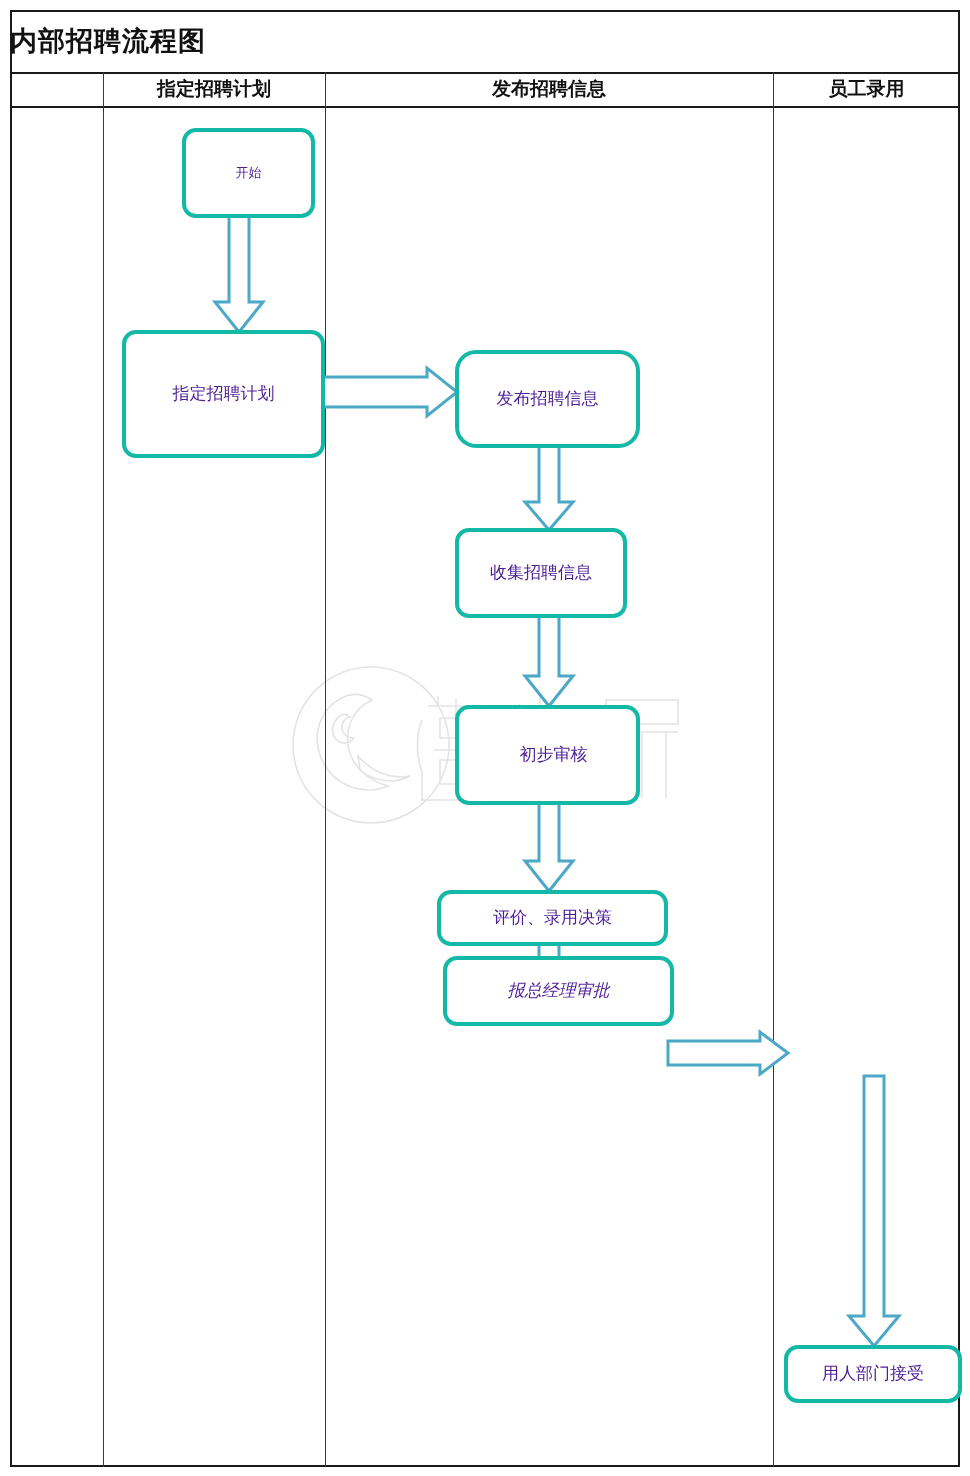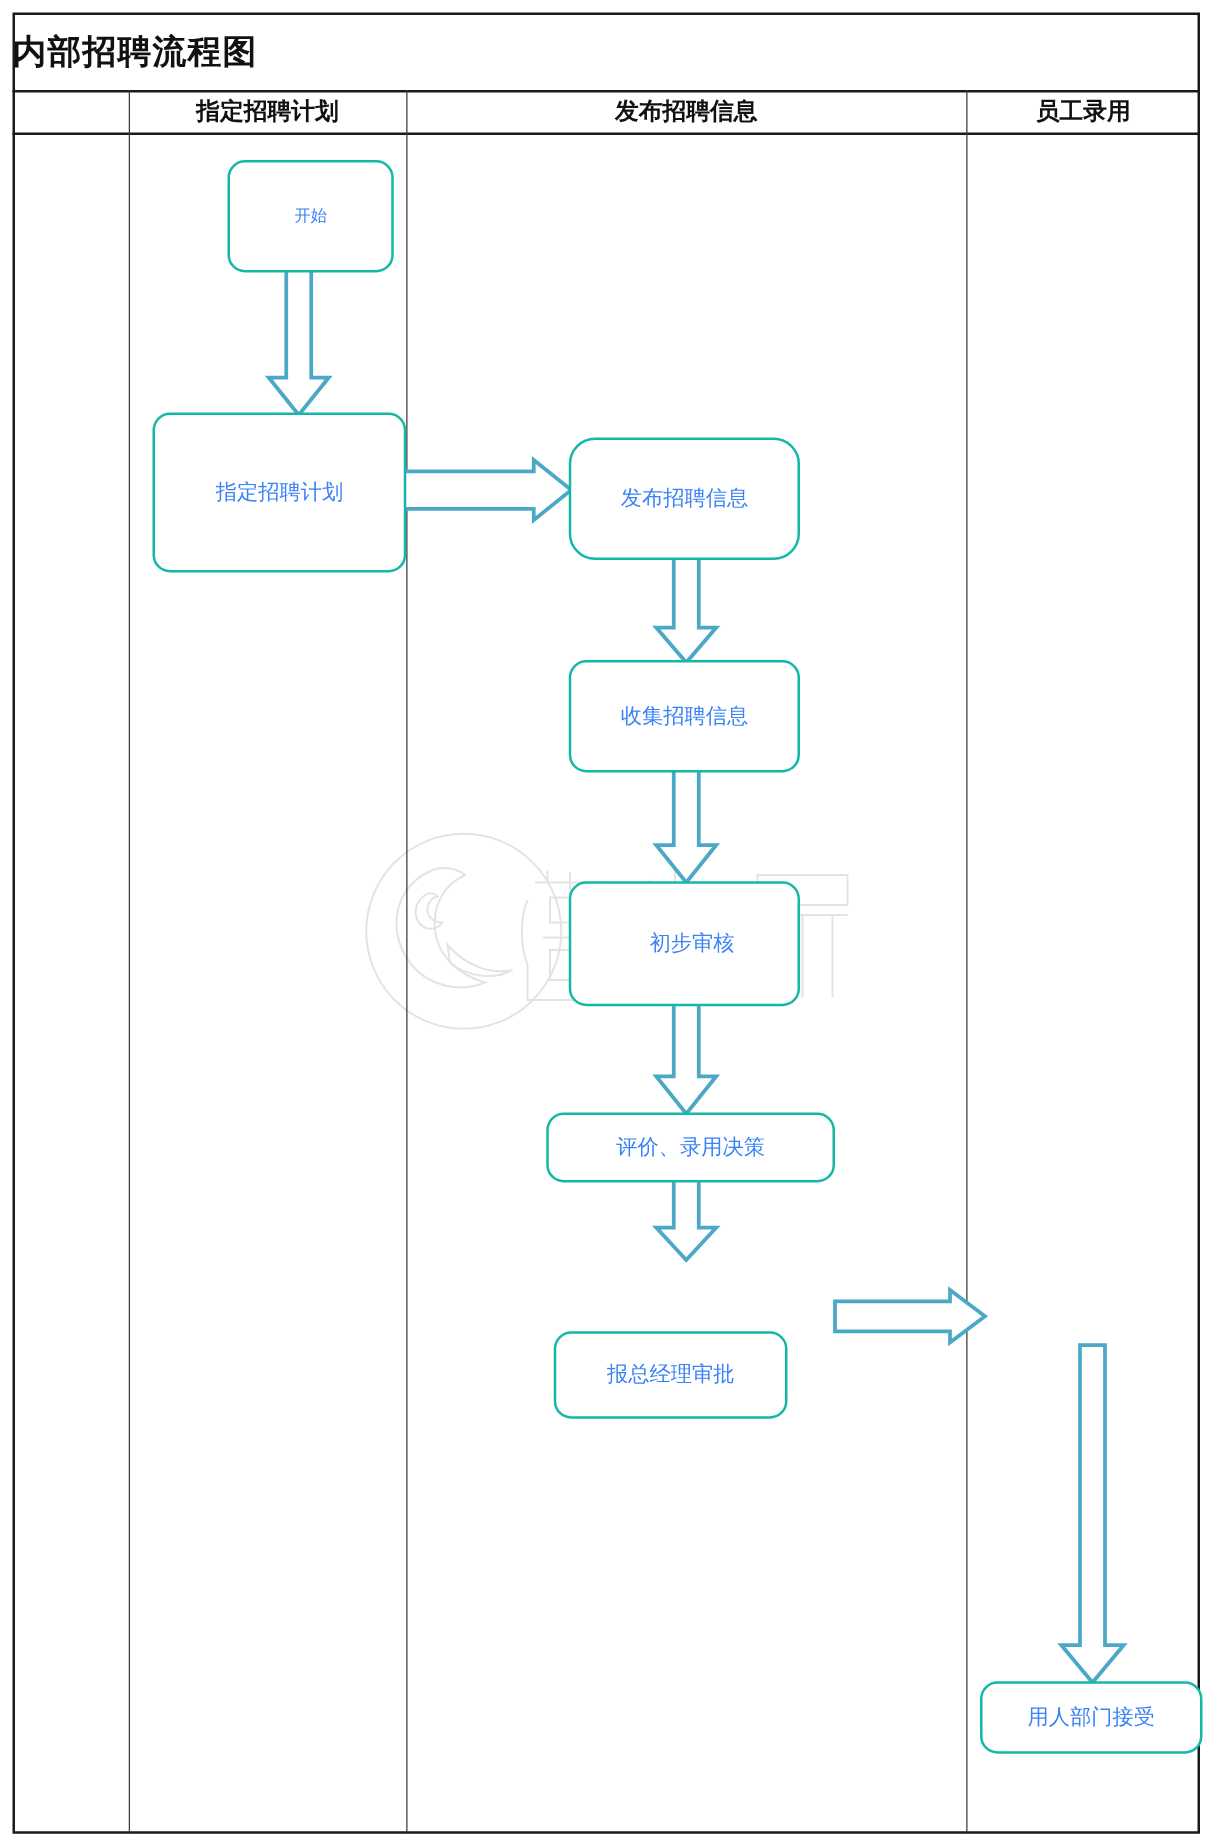--- a/index.html
+++ b/index.html
@@ -81,27 +81,27 @@
     width: 410px;
     height: 170px;
     opacity: 0.5;
     pointer-events: none;
   }
 
   
   .node {
     position: absolute;
     box-sizing: border-box;
-    border: 2px solid #14b8a6;
+    border: 4px solid #14b8a6;
     border-radius: 14px;
     background: #ffffff;
     display: flex;
     align-items: center;
     justify-content: center;
-    color: #3b82f6;
+    color: #4c1d95;
     font-family: "Liberation Serif", "DejaVu Serif", serif;
     z-index: 3;
   }
   .node .lbl {
     font-size: 17px;
     line-height: 1.2;
     white-space: nowrap;
   }
   .node.small .lbl { font-size: 13px; }
 
@@ -158,33 +158,33 @@
   </div>
 
   <div class="node" style="left:122px; top:330px; width:203px; height:128px;">
     <span class="lbl">指定招聘计划</span>
   </div>
 
   <div class="node" style="left:455px; top:350px; width:185px; height:98px;border-radius:21px;">
     <span class="lbl">发布招聘信息</span>
   </div>
 
-  <div class="node" style="left:455px; top:528px; width:185px; height:90px;">
+  <div class="node" style="left:455px; top:528px; width:172px; height:90px;">
     <span class="lbl">收集招聘信息</span>
   </div>
 
   <div class="node" style="left:455px; top:705px; width:185px; height:100px;padding-left:12px;">
     <span class="lbl">初步审核</span>
   </div>
 
   <div class="node" style="left:437px; top:890px; width:231px; height:56px;">
     <span class="lbl">评价、录用决策</span>
   </div>
 
-  <div class="node" style="left:443px; top:1065px; width:187px; height:70px;">
+  <div class="node" style="left:443px; top:956px; width:231px; height:70px;font-style:italic;">
     <span class="lbl">报总经理审批</span>
   </div>
 
 
   <div class="node" style="left:784px; top:1345px; width:178px; height:58px;">
     <span class="lbl">用人部门接受</span>
   </div>
 
   <div class="arrow" style="left:213px; top:216px; width:52px; height:118px;">
     <svg width="52" height="118" viewBox="0 0 52 118">

